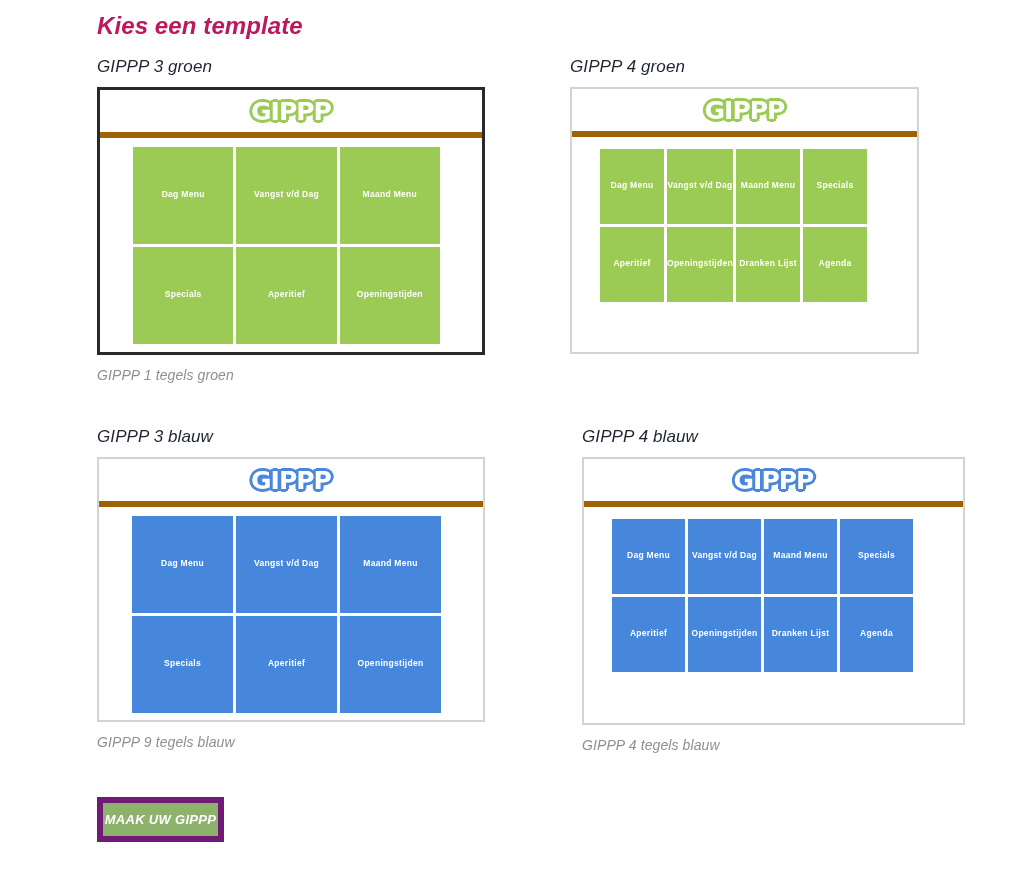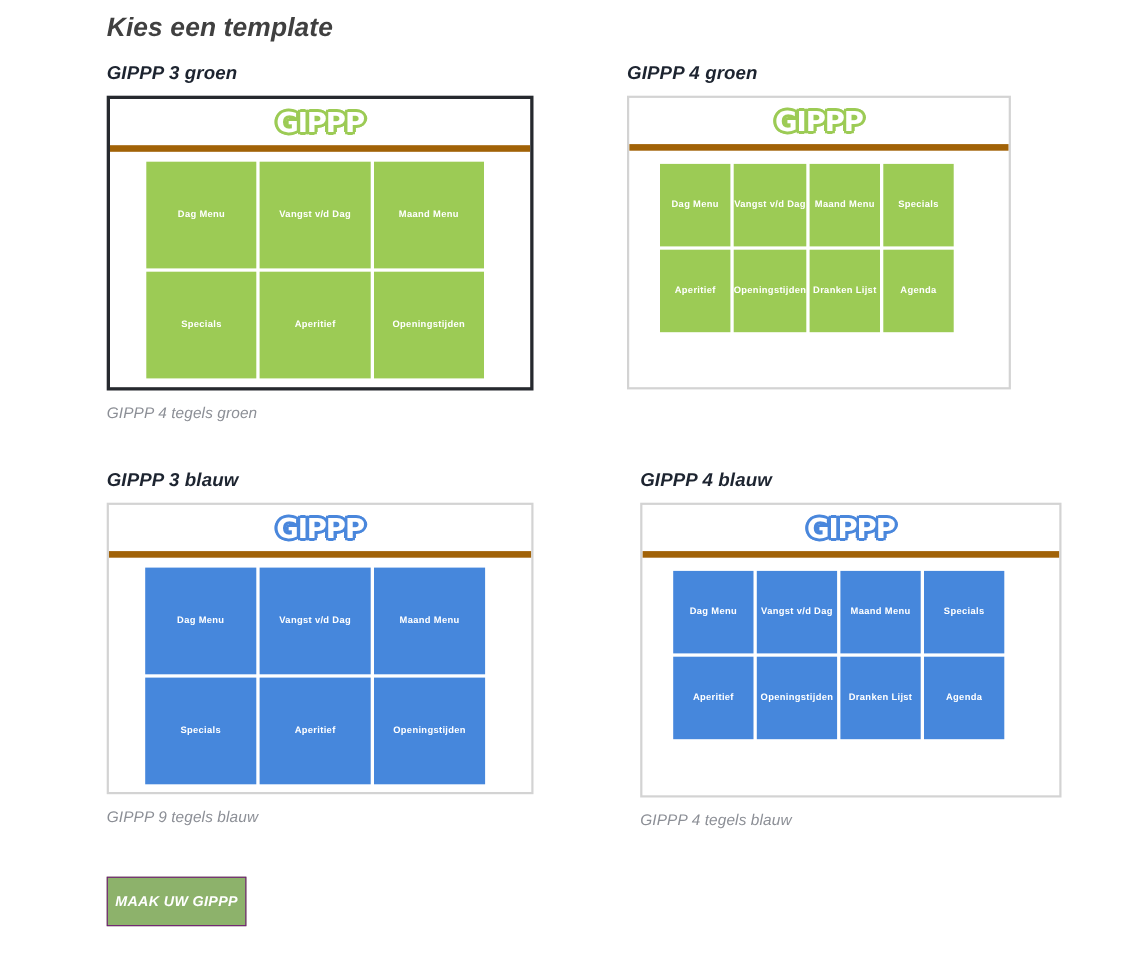--- a/index.html
+++ b/index.html
@@ -11,29 +11,29 @@
     overflow: hidden;
   }
   .page { position: relative; width: 1021px; height: 876px; }
 
   .page-title {
     position: absolute;
     left: 97px; top: 12px;
     font-size: 24px;
     font-weight: bold;
     font-style: italic;
-    color: #404040;
+    color: #be185d;
     letter-spacing: 0.1px;
   }
 
   .card-block { position: absolute; }
 
   .card-heading {
     font-size: 17px;
-    font-weight: bold;
+    font-weight: normal;
     font-style: italic;
     color: #1d2430;
     margin: 0 0 10px 0;
     letter-spacing: 0.1px;
   }
 
   .preview-card {
     background: #ffffff;
     border: 2px solid #d3d3d3;
     position: relative;
@@ -108,21 +108,21 @@
 
   
   .c4 .grid-wrap { padding: 12px 50px 0 28px; }
   .c4 .tile { height: 75px; }
 
   .cta-button {
     position: absolute;
     left: 97px; top: 797px;
     width: 127px; height: 45px;
     background: #8db26b;
-    border: 1px solid #701a75;
+    border: 6px solid #701a75;
     color: #ffffff;
     font-size: 13px;
     font-weight: bold;
     font-style: italic;
     letter-spacing: 0.3px;
     display: flex;
     align-items: center;
     justify-content: center;
     cursor: pointer;
   }
@@ -144,21 +144,21 @@
         <div class="tile-grid cols3">
           <div class="tile green">Dag Menu</div>
           <div class="tile green">Vangst v/d Dag</div>
           <div class="tile green">Maand Menu</div>
           <div class="tile green">Specials</div>
           <div class="tile green">Aperitief</div>
           <div class="tile green">Openingstijden</div>
         </div>
       </div>
     </div>
-    <div class="card-caption">GIPPP 4 tegels groen</div>
+    <div class="card-caption">GIPPP 1 tegels groen</div>
   </div>
 
   <div class="card-block c4" style="left:570px; top:57px; width:349px;">
     <div class="card-heading">GIPPP 4 groen</div>
     <div class="preview-card" style="height:267px;">
       <div class="card-header">
         <span class="logo green">GIPPP</span>
       </div>
       <div class="grid-wrap">
         <div class="tile-grid cols4">

